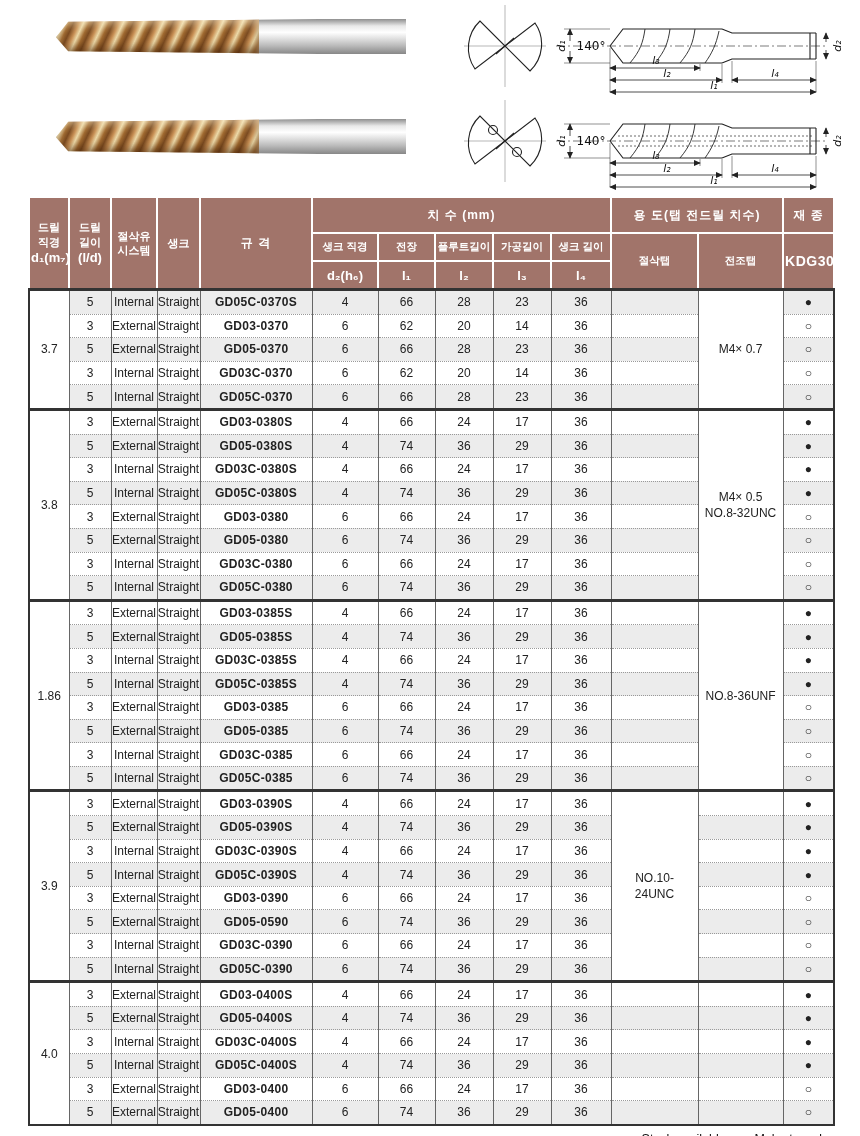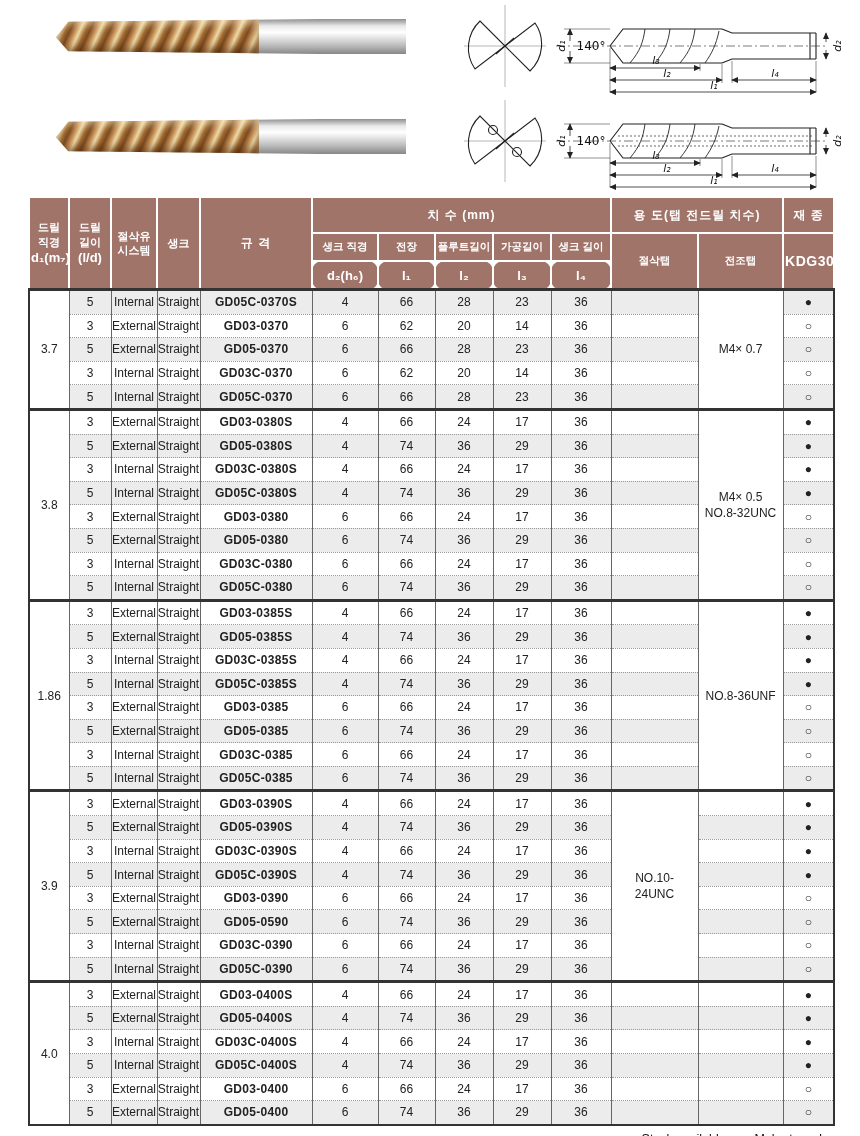--- a/index.html
+++ b/index.html
@@ -25,21 +25,21 @@
 
   
   .tablewrap{margin-left:28px;width:805px;}
   table.specs{border-collapse:collapse;width:805px;table-layout:fixed;border:2px solid #333;}
   table.specs th{background:#a1746a;color:#ffffff;border:2px solid #fff;vertical-align:middle;
     text-align:center;font-weight:bold;padding:1px;}
   .hlabel{display:block;white-space:pre-line;font-size:11px;line-height:1.3;}
   .hsym{display:block;font-size:13px;line-height:1.2;margin-top:1px;}
   th.grp{font-size:12px;letter-spacing:1px;}
   th.sub .hlabel{font-size:10.5px;}
-  th.sym{font-size:13px;height:24px;border-radius:10px;}
+  th.sym{font-size:13px;height:24px;}
   th.kdg{font-size:14px;letter-spacing:.5px;}
   tr.h1 th{height:32px;}
   tr.h2 th{height:24px;}
 
   table.specs td{border-left:1px solid #666;border-right:1px solid #666;border-top:1px dotted #999;
     text-align:center;vertical-align:middle;padding:0;height:22.6px;font-size:12px;background:#fff;}
   tr.shade td{background:#ececec;}
   tr.group-start td{border-top:3px solid #333;}
   td.diam{background:#fff !important;font-size:12.5px;border-right:2px solid #444;}
   td.model{border-left:2px solid #444;border-right:2px solid #444;font-size:13px;font-weight:600;letter-spacing:.3px;}

